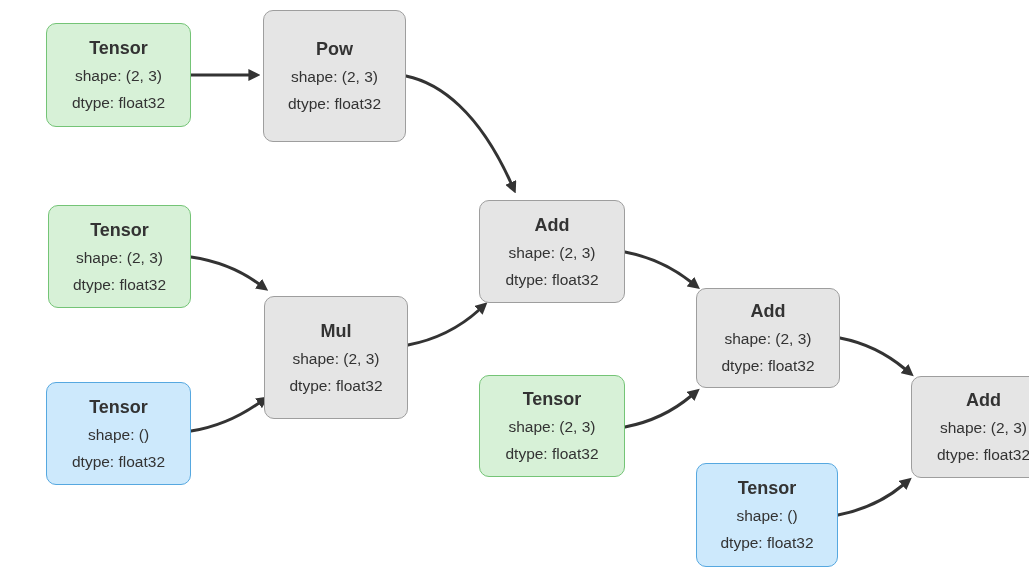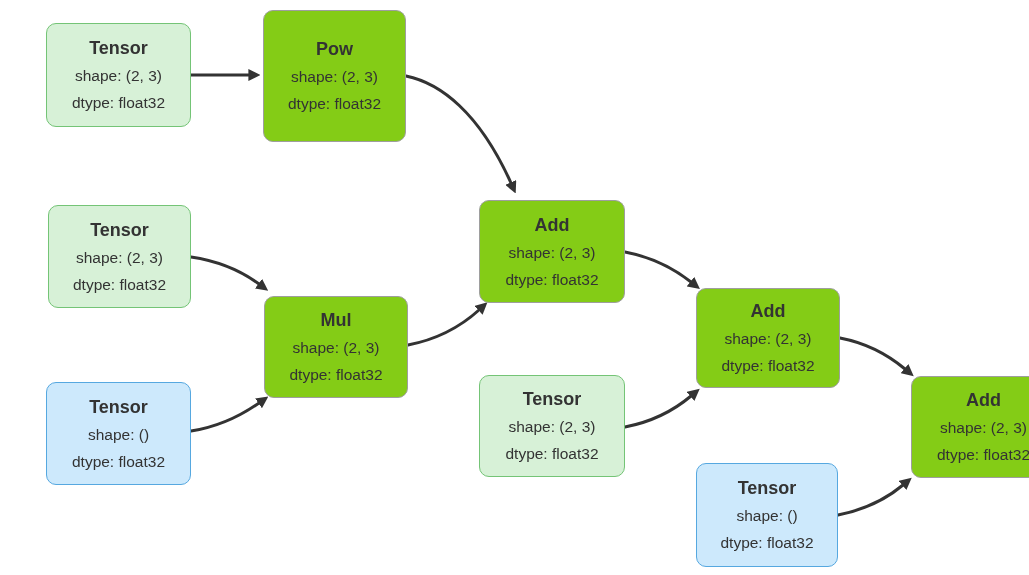--- a/index.html
+++ b/index.html
@@ -46,21 +46,21 @@
     font-size: 18px;
     line-height: 28px;
     white-space: nowrap;
   }
   .node .line {
     font-size: 15.5px;
     line-height: 27px;
     white-space: nowrap;
   }
   .kind-op {
-    background: #84cc16;
+    background: #e5e5e5;
     border: 1.3px solid #9e9e9e;
   }
   .kind-green {
     background: #d7f1d7;
     border: 1.6px solid #74c476;
   }
   .kind-blue {
     background: #cde9fc;
     border: 1.6px solid #56a8e0;
   }
@@ -104,21 +104,21 @@
     <div class="line">shape: (2, 3)</div>
     <div class="line">dtype: float32</div>
   </div>
 
   <div class="node kind-blue" style="left:8px; top:382px; width:145px; height:103px;">
     <div class="title">Tensor</div>
     <div class="line">shape: ()</div>
     <div class="line">dtype: float32</div>
   </div>
 
-  <div class="node kind-op" style="left:226px; top:296px; width:144px; height:102px;">
+  <div class="node kind-op" style="left:226px; top:296px; width:144px; height:123px;">
     <div class="title">Mul</div>
     <div class="line">shape: (2, 3)</div>
     <div class="line">dtype: float32</div>
   </div>
 
   <div class="node kind-op" style="left:441px; top:200px; width:146px; height:103px;">
     <div class="title">Add</div>
     <div class="line">shape: (2, 3)</div>
     <div class="line">dtype: float32</div>
   </div>

